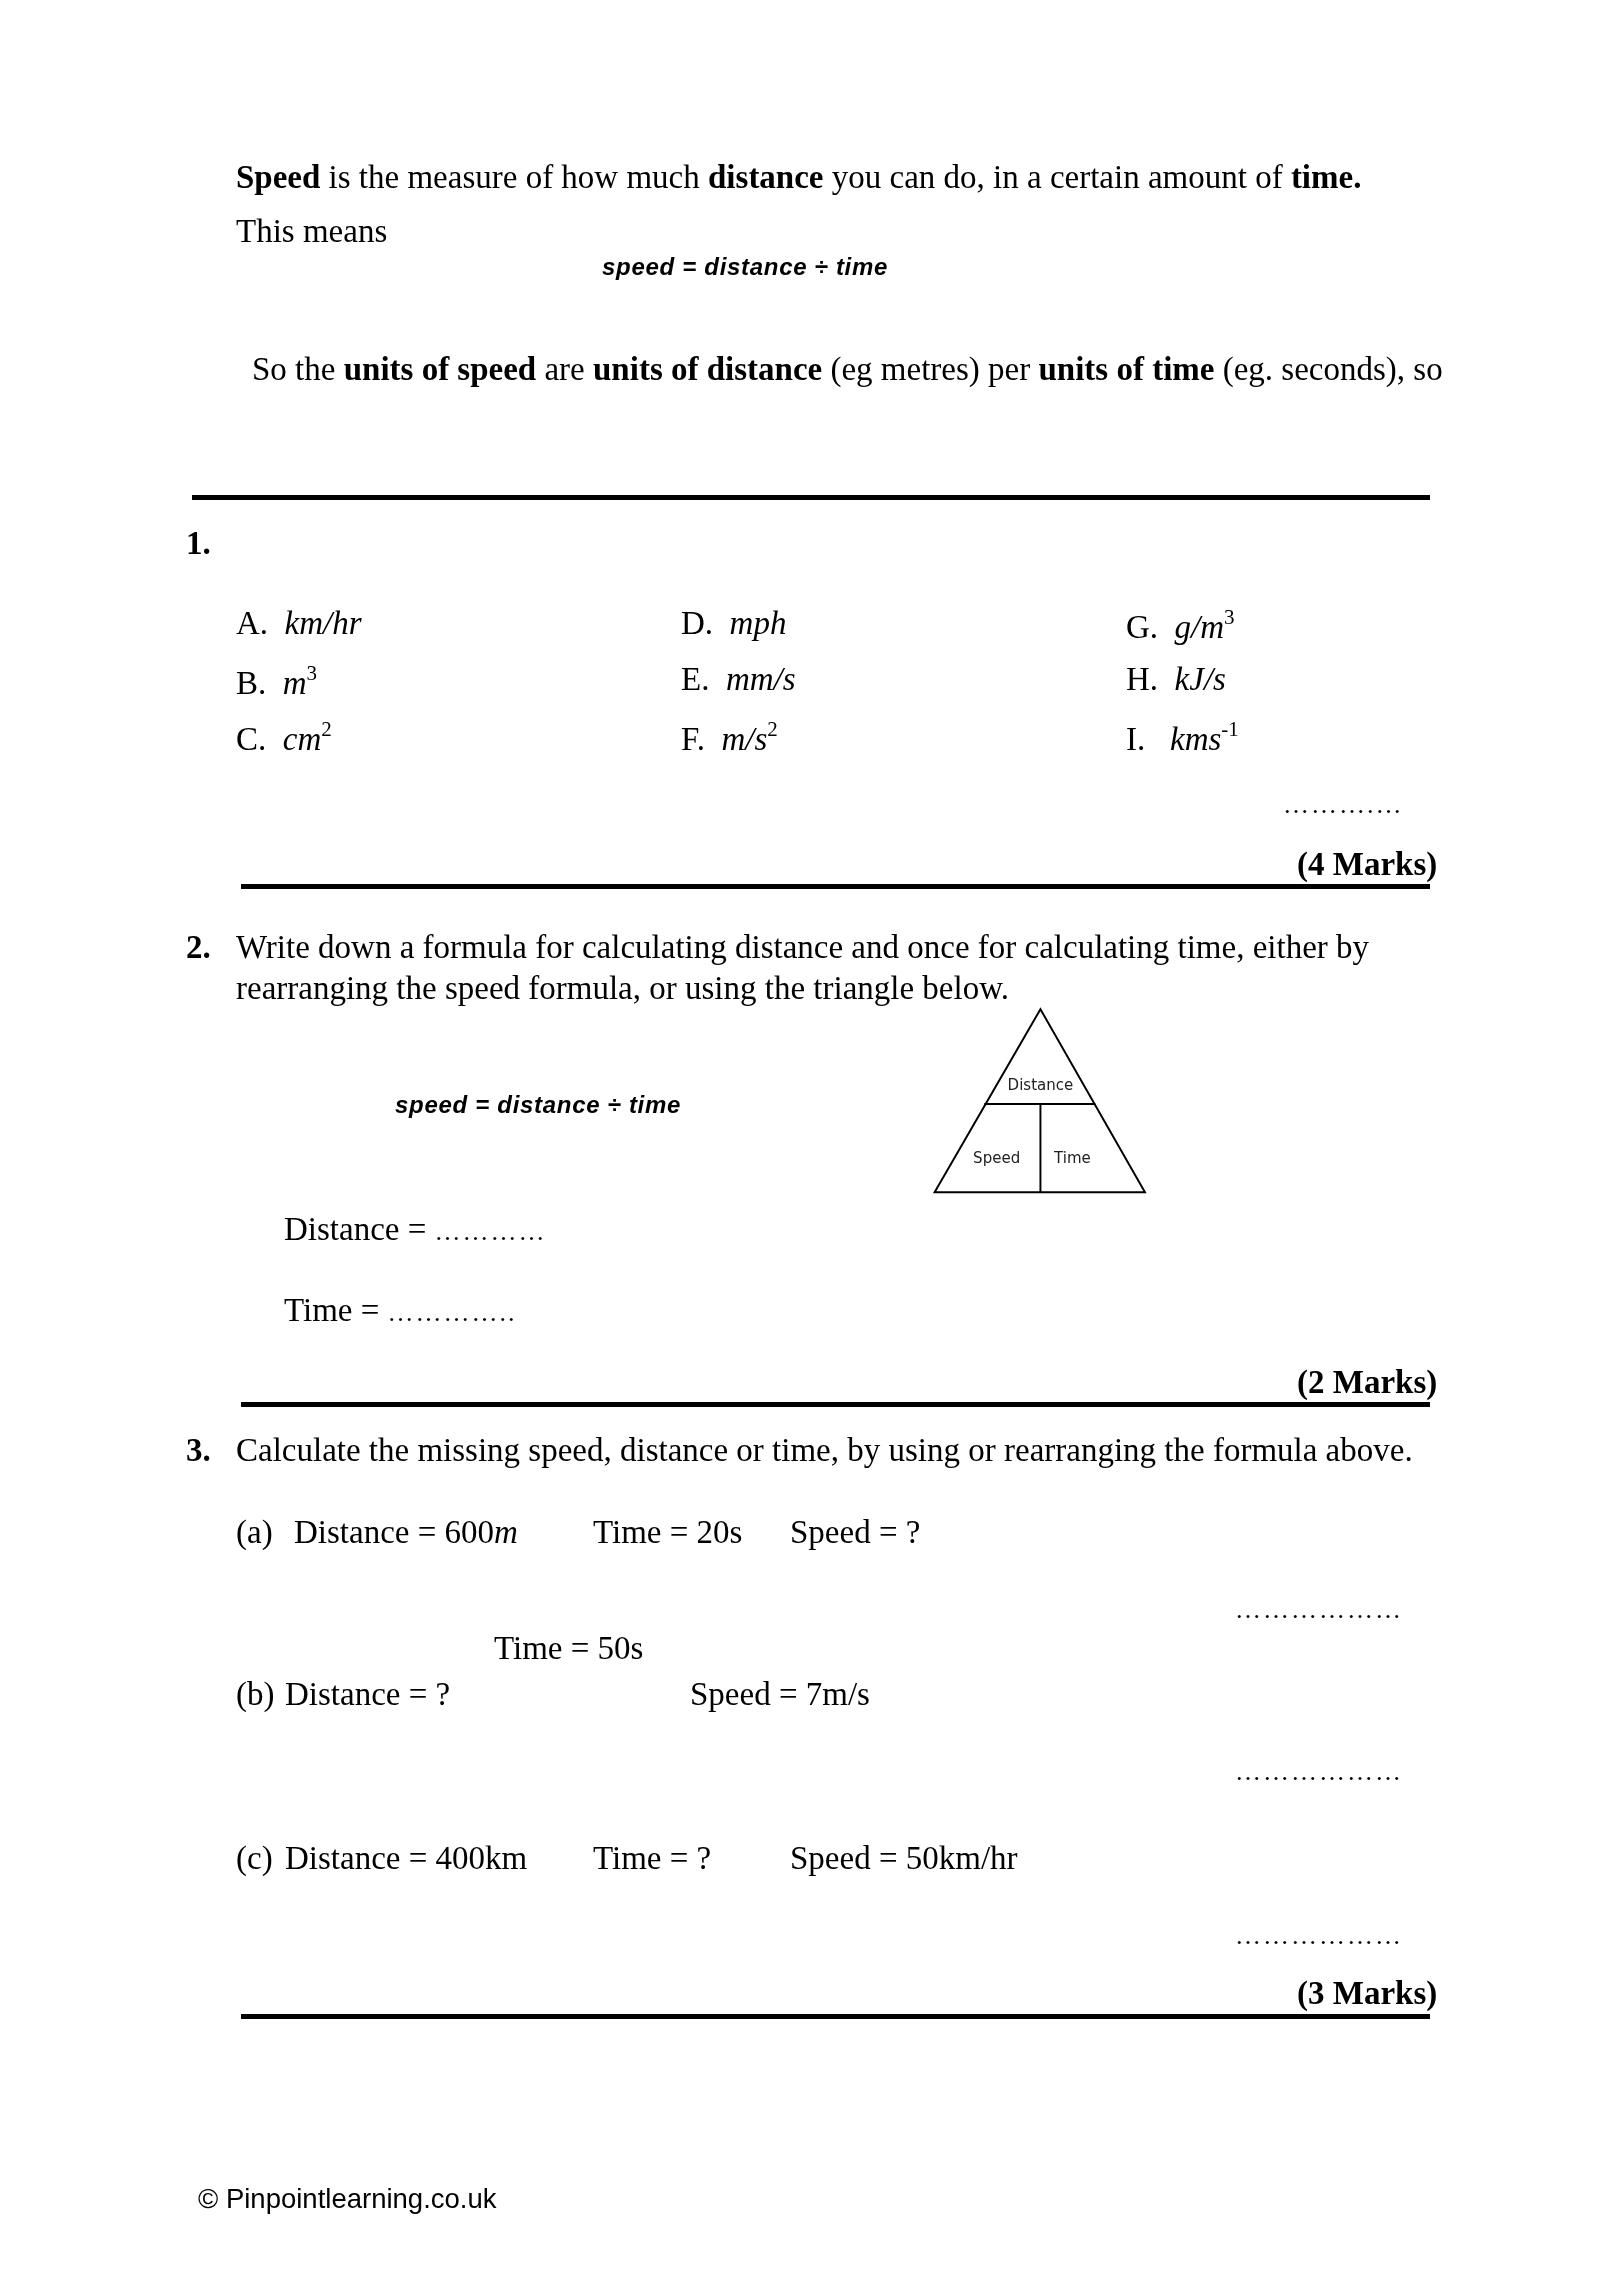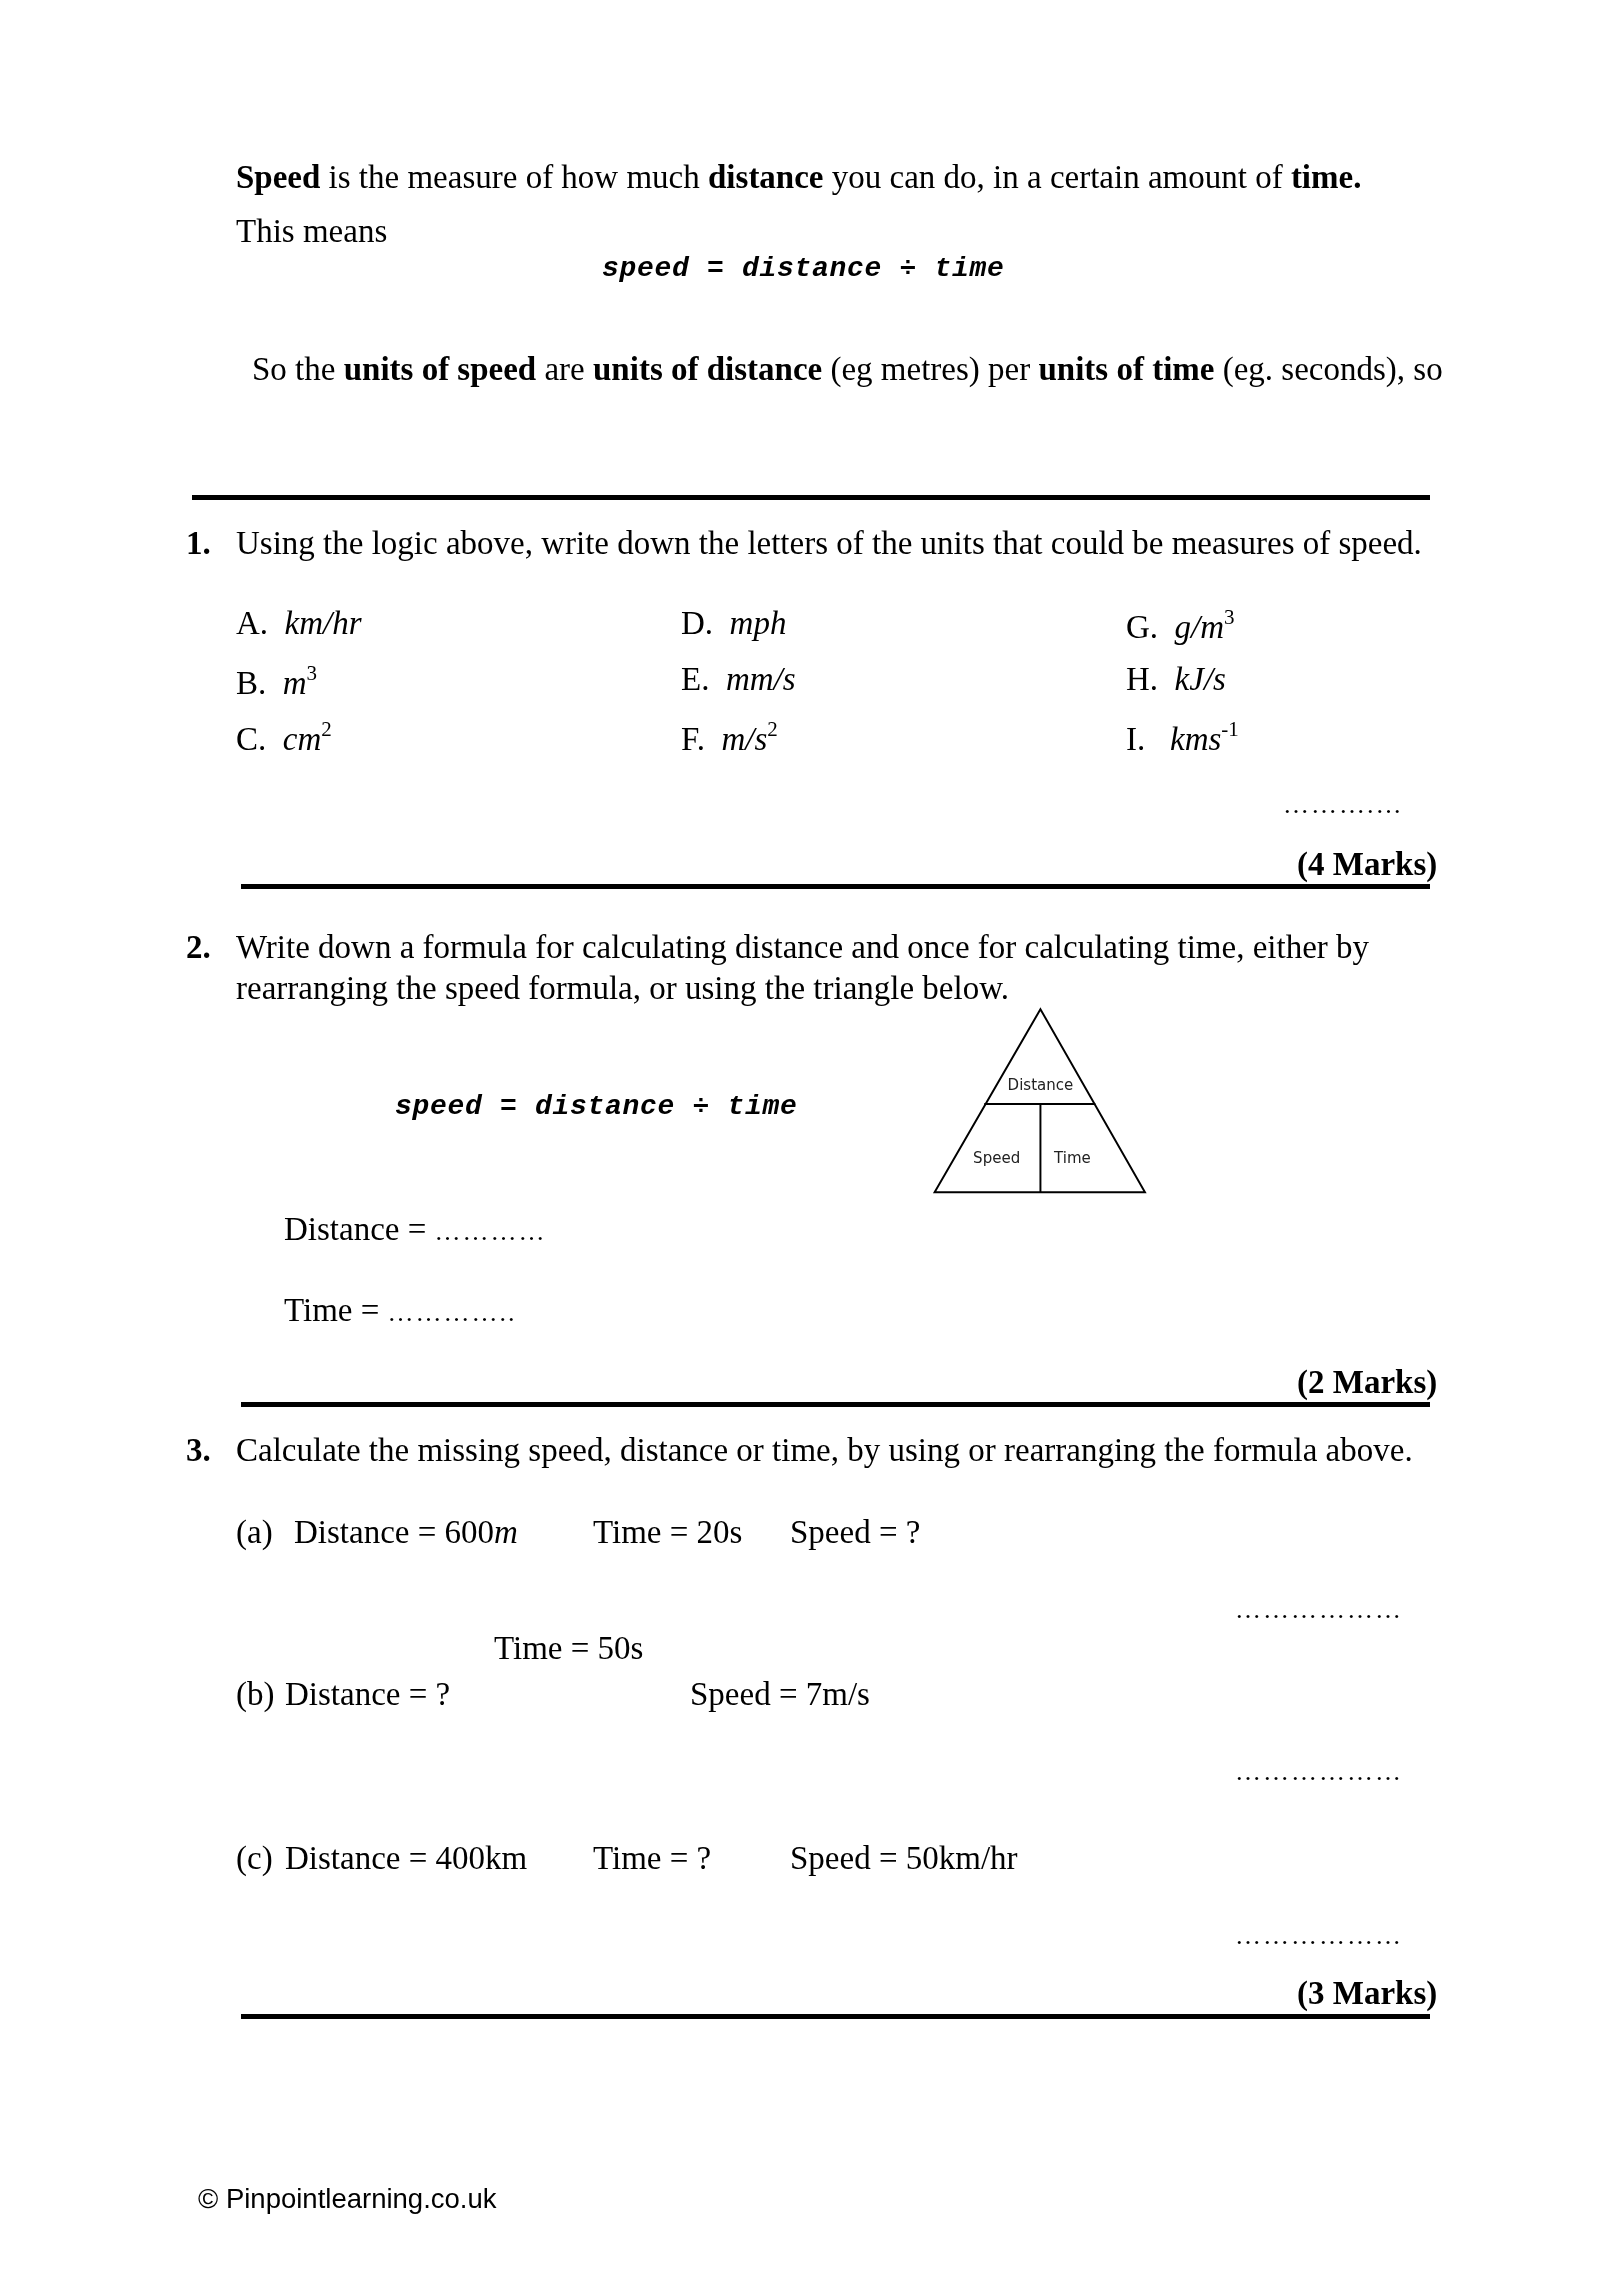--- a/index.html
+++ b/index.html
@@ -2,21 +2,21 @@
 <html style="font-size:10.5px"><head>
   <meta charset="utf-8">
   <style>
     html, body { margin: 0; padding: 0; background: #ffffff; }
     body { width: 1623px; height: 2295px; position: relative; overflow: hidden; color: #000; }
     .page { position: absolute; left: 0; top: 0; width: 1623px; height: 2295px; background: #fff; }
     .t { position: absolute; font-family: "Liberation Serif", "DejaVu Serif", serif; font-size: 33px; line-height: 1; white-space: nowrap; }
     .b { font-weight: bold; }
     .i { font-style: italic; }
     .sup { font-size: 21px; vertical-align: 14.4px; font-style: normal; }
-    .formula { position: absolute; font-family: Liberation Mono, monospace; font-weight: bold; font-style: italic; font-size: 28px; line-height: 1; white-space: nowrap; letter-spacing: 0.7px; }
+    .formula { position: absolute; font-family: Liberation Sans, sans-serif; font-weight: bold; font-style: italic; font-size: 24px; line-height: 1; white-space: nowrap; letter-spacing: 0.7px; }
     .rule { position: absolute; height: 4.6px; background: #000; }
     .dots { position: absolute; font-family: "Liberation Serif", serif; font-size: 26px; line-height: 1; letter-spacing: 2px; white-space: nowrap; }
     .footer { position: absolute; font-family: "Liberation Sans", "DejaVu Sans", sans-serif; font-size: 27.5px; line-height: 1; white-space: nowrap; margin-top: 47px; }
     .tri-label { font-family: "DejaVu Sans", sans-serif; font-size: 23px; fill: #222; }
   </style>
 </head>
 <body>
 
 <div class="page">
 
@@ -26,21 +26,20 @@
   <div class="t" style="left:236px; top:215px;">This means</div>
   <div class="formula" style="left:602px; top:255px;">speed = distance  ÷ time</div>
 
   <div class="t" style="left:252px; top:353px;">
     <span>So the </span><span class="b">units of speed</span><span> are </span><span class="b">units of distance</span><span> (eg metres) per </span><span class="b">units of time</span><span> (eg. seconds), so</span>
   </div>
 
   <div class="rule" style="left:192px; top:495px; width:1238px;"></div>
 
   <div class="t b" style="left:186px; top:527px;">1.</div>
-  <div class="t" style="left:236px; top:527px;">Using the logic above, write down the letters of the units that could be measures of speed.</div>
 
   <div class="t" style="left:236px; top:607px;">
     <span>A.</span>&nbsp;&nbsp;<span class="i">km/hr</span>
   </div>
   <div class="t" style="left:236px; top:663px;">
     <span>B.</span>&nbsp;&nbsp;<span class="i">m</span><span class="sup">3</span>
   </div>
   <div class="t" style="left:236px; top:719px;">
     <span>C.</span>&nbsp;&nbsp;<span class="i">cm</span><span class="sup">2</span>
   </div>

